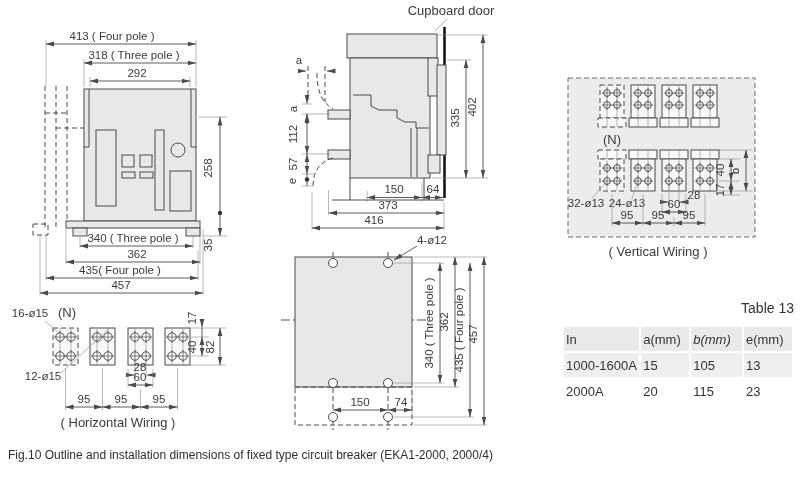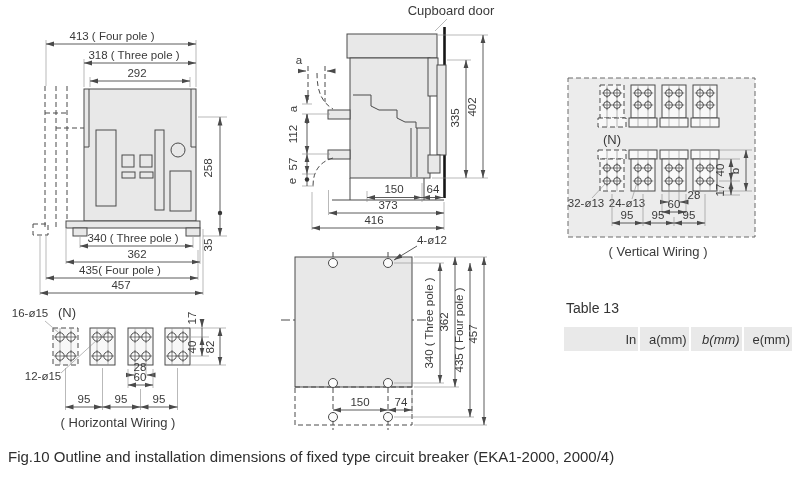--- a/index.html
+++ b/index.html
@@ -16,27 +16,27 @@
   .dash{stroke-dasharray:5 3;}
   .dd{stroke-dasharray:9 3 2 3;}
   .dim{stroke:#4a4a4a;stroke-width:.9;fill:none;}
   .dm{marker-start:url(#as);marker-end:url(#ae);}
   .de{marker-end:url(#ae);}
   .hw{fill:#fcfcfc;stroke:#4a4a4a;stroke-width:1;}
   .th{stroke:#4a4a4a;stroke-width:.7;}
   .door{stroke:#161616;stroke-width:2.6;}
   .dot{fill:#333;}
   .tablebox{position:absolute;left:562px;top:300px;width:232px;}
-  .ttitle{font-size:14px;color:#333;margin:0 0 9px 4px;}
+  .ttitle{font-size:14px;color:#333;margin:0 0 9px 4px;text-align:right;}
   table.spec{border-collapse:separate;border-spacing:2px;font-size:13px;color:#333;}
-  table.spec td{text-align:right;padding:3px 2px;height:18px;}
+  table.spec td{text-align:left;padding:3px 2px;height:18px;}
   td.c0{width:76px;} td.c1{width:45px;} td.c2{width:48px;font-style:italic;} td.c3{width:45px;}
   tr.hrow td{background:#e9e9e9;}
   tr.grow td{background:#efefef;}
-  .figcap{position:absolute;left:8px;top:448px;font-size:15px;color:#2e2e2e;text-align:right;}
+  .figcap{position:absolute;left:8px;top:448px;font-size:12px;color:#2e2e2e;text-align:right;}
 </style>
 </head>
 <body>
 
 <div class="canvas">
 <svg width="800" height="481" viewBox="0 0 800 481">
   <defs>
     <marker id="ae" markerWidth="9" markerHeight="6" refX="8.5" refY="2.6" orient="auto" markerUnits="userSpaceOnUse">
       <path d="M0,0.2 L8.5,2.6 L0,5 z" fill="#4a4a4a"></path>
     </marker>
@@ -416,18 +416,30 @@
   <div class="tablebox">
     <div class="ttitle">Table 13</div>
     <table class="spec">
       <tbody>
           <tr class="hrow">
         <td class="c0">In</td>
         <td class="c1">a(mm)</td>
         <td class="c2">b(mm)</td>
         <td class="c3">e(mm)</td>
       </tr>
+      <tr class="grow">
+        <td>1000-1600A</td>
+        <td>15</td>
+        <td>105</td>
+        <td>13</td>
+      </tr>
+      <tr>
+        <td>2000A</td>
+        <td>20</td>
+        <td>115</td>
+        <td>23</td>
+      </tr>
     </tbody>
       </table>
   </div>
 
   <div class="figcap">Fig.10 Outline and installation dimensions of fixed type circuit breaker (EKA1-2000, 2000/4)</div>
 </div>
 
 </body></html>

